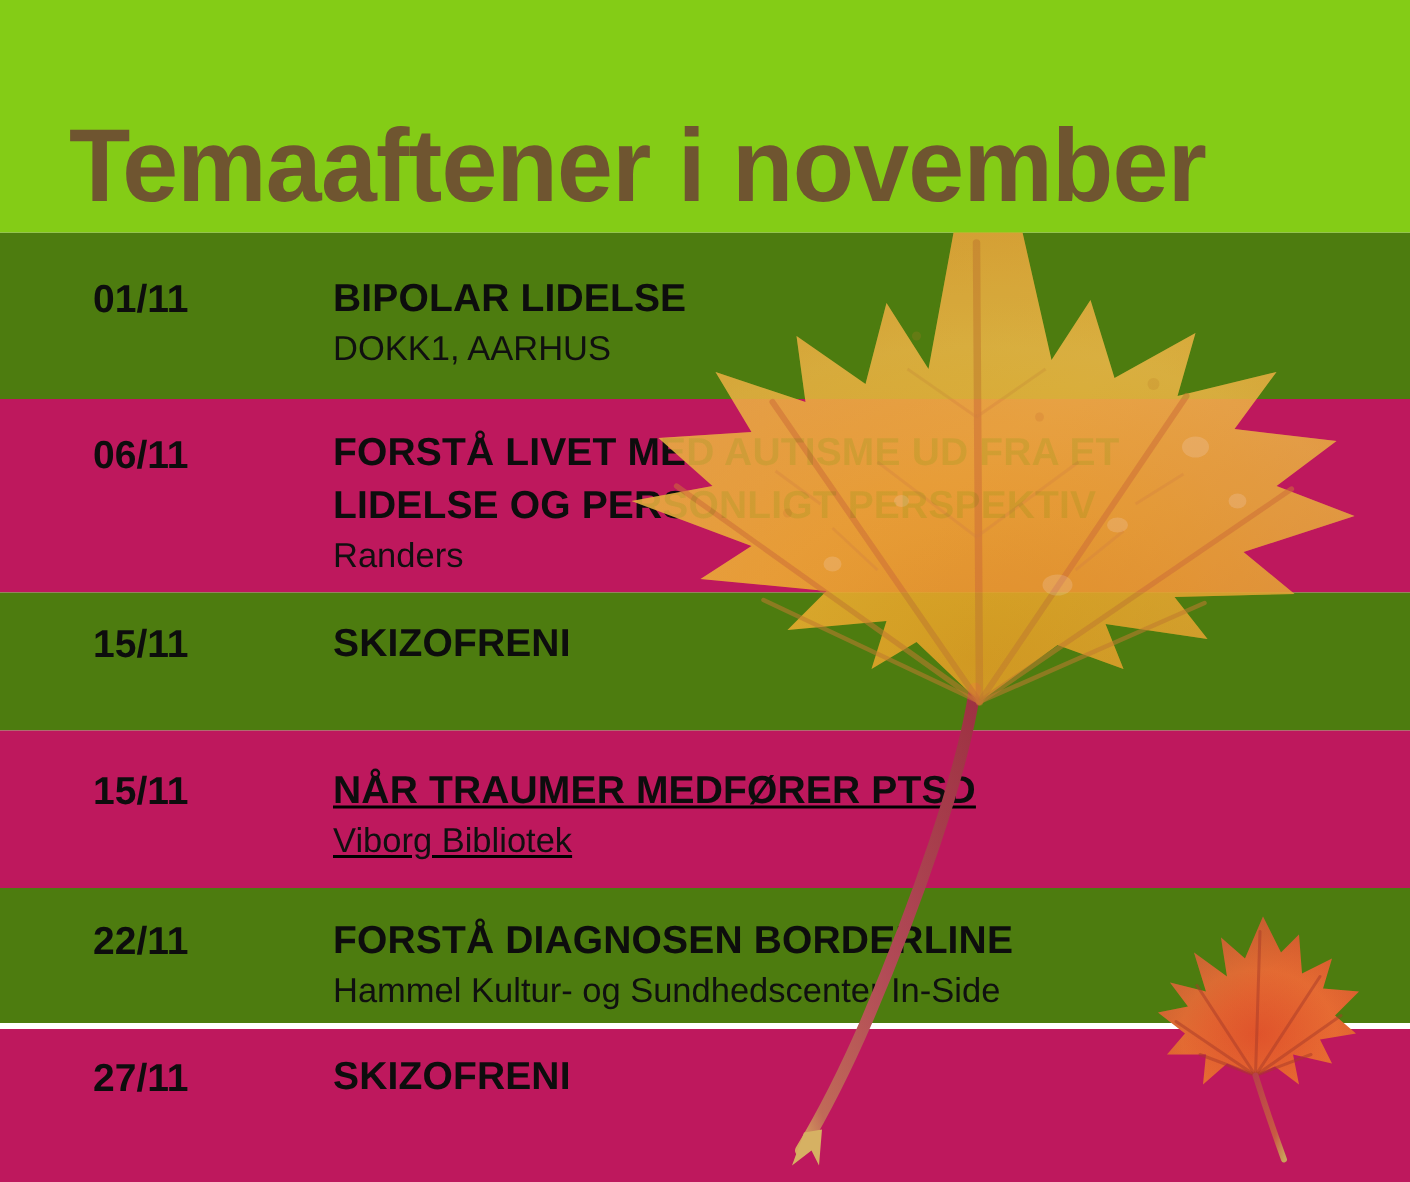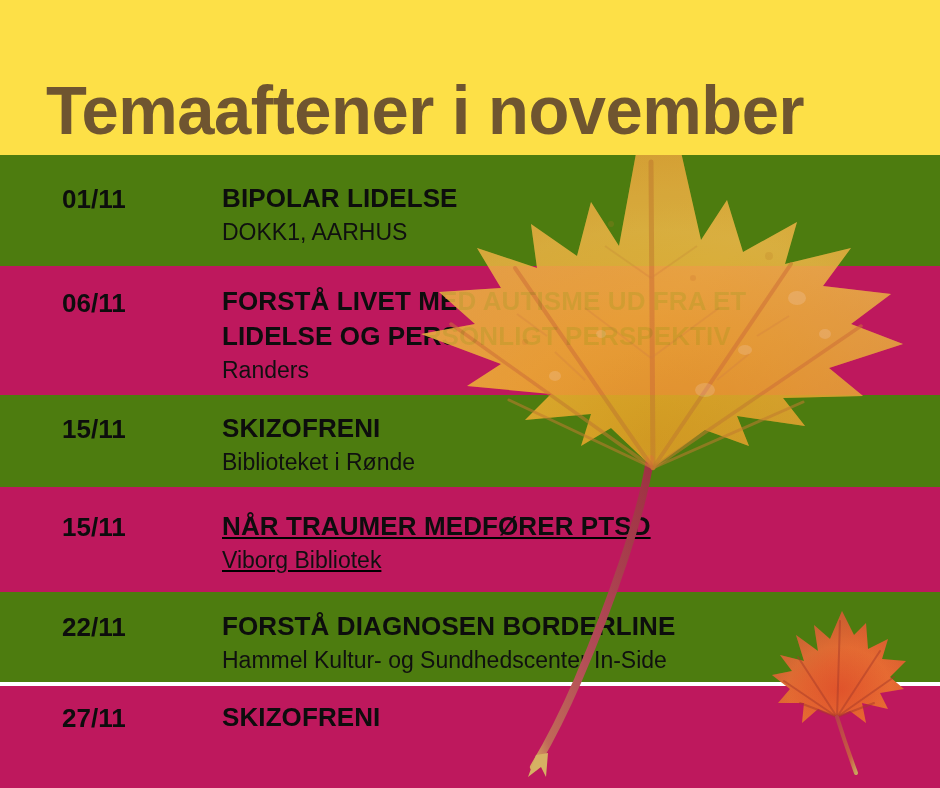--- a/index.html
+++ b/index.html
@@ -18,21 +18,21 @@
     background: #ffffff;
   }
 
   
   .header {
     position: absolute;
     left: 0;
     top: 0;
     width: 940px;
     height: 155px;
-    background: #fde047;
+    background: #84cc16;
     z-index: 5;
   }
   .poster-title {
     position: absolute;
     left: 46px;
     top: 24px;
     font-size: 69px;
     line-height: 82px;
     font-weight: bold;
     letter-spacing: -0.5px;
@@ -166,21 +166,20 @@
           <div class="row-venue">Randers</div>
         </div>
       </div>
     </div>
 
     <div class="row tan" style="top:395px;height:92px;">
       <div class="row-inner">
         <div class="row-date" style="top:19px;">15/11</div>
         <div class="row-body" style="top:16px;">
           <div class="row-title">SKIZOFRENI</div>
-          <div class="row-venue">Biblioteket i Rønde</div>
         </div>
       </div>
     </div>
 
     <div class="row cream" style="top:487px;height:105px;">
       <div class="row-inner">
         <div class="row-date" style="top:25px;">15/11</div>
         <div class="row-body" style="top:22px;text-decoration:underline;">
           <div class="row-title">NÅR TRAUMER MEDFØRER PTSD</div>
           <div class="row-venue">Viborg Bibliotek</div>

